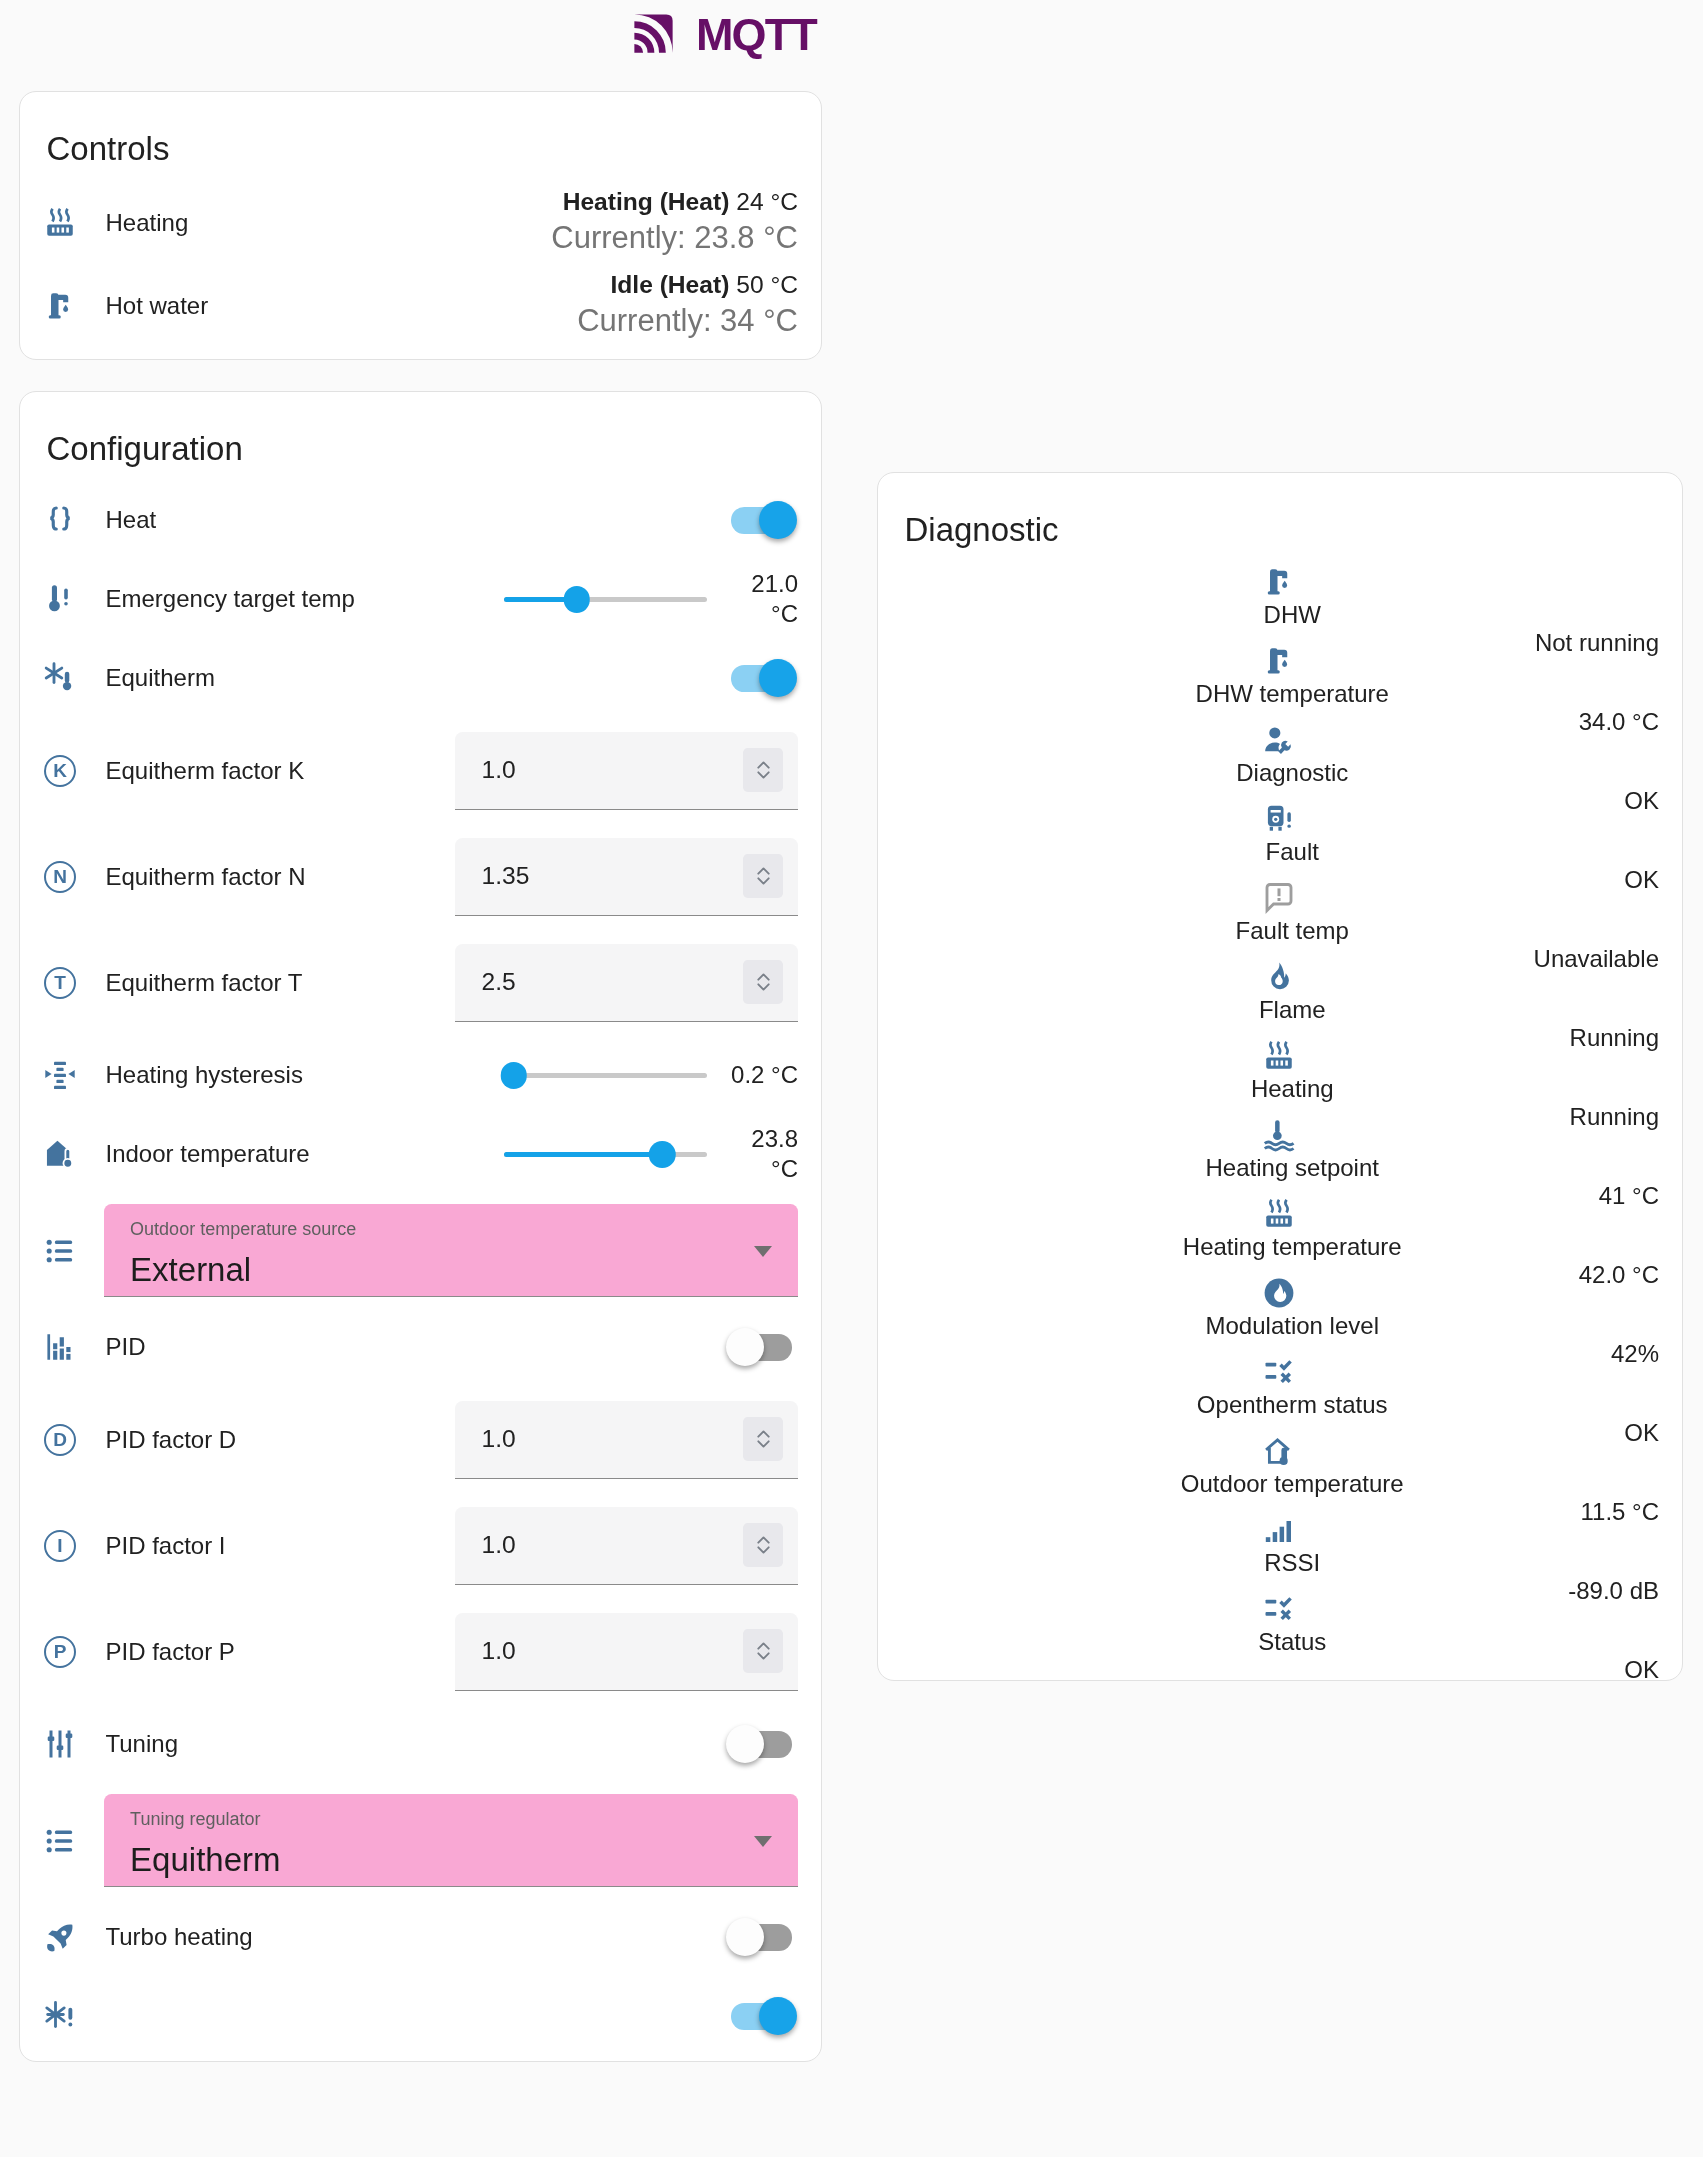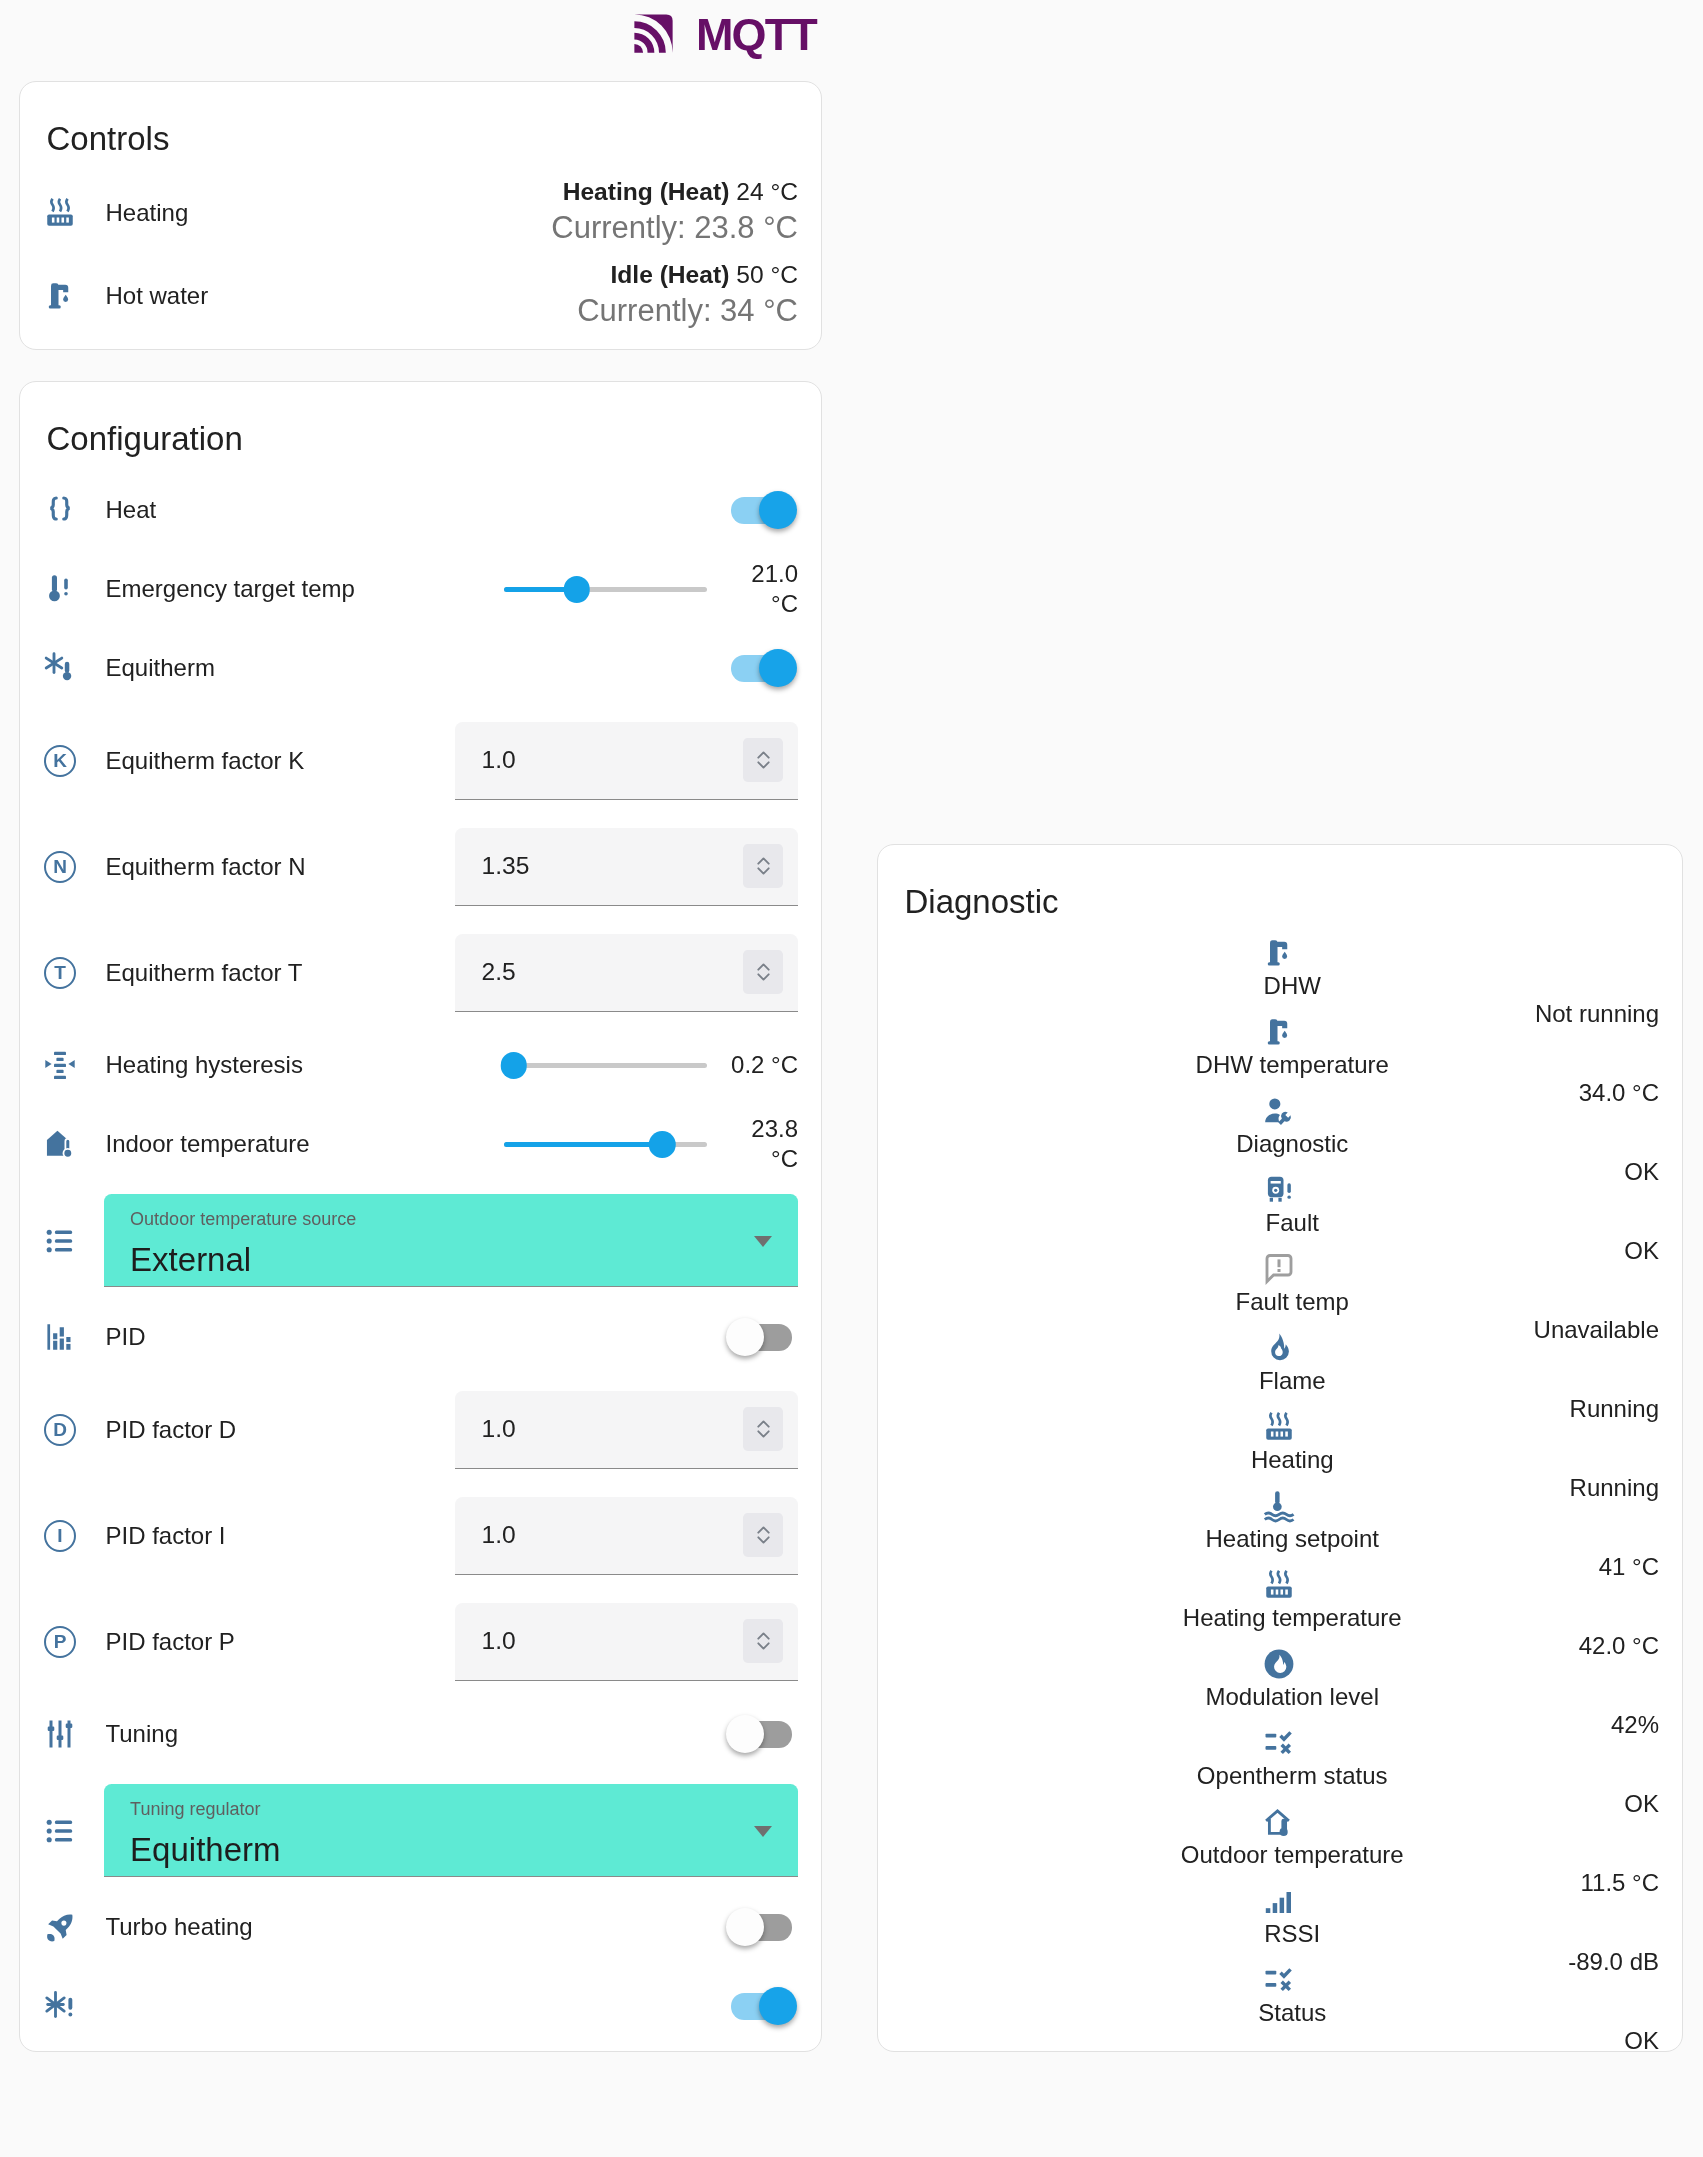--- a/index.html
+++ b/index.html
@@ -5,21 +5,21 @@
   * { box-sizing: border-box; }
   html,body { margin:0; padding:0; }
   body {
     width:1703px; height:2158px; position:relative; overflow:hidden;
     background:#fafafa; font-family:"Liberation Sans", sans-serif; color:#212121;
   }
   
   .logo { position:absolute; left:628px; top:7.6px; display:flex; align-items:center; gap:17px; }
   .logo-text { font-size:45px; font-weight:bold; letter-spacing:-1.9px; color:#660f66; }
   
-  .columns { position:absolute; top:81px; left:19px; display:flex; gap:55px; align-items:flex-end; }
+  .columns { position:absolute; top:91px; left:19px; display:flex; gap:55px; align-items:center; }
   .col-left { width:803px; display:flex; flex-direction:column; gap:31px; }
   .col-right { width:806px; }
   .card { background:#ffffff; border:0.9px solid #e1e1e1; border-radius:17px; width:100%; }
   .card-title { margin:0; padding:38px 26.5px 13.2px 26.5px; font-size:33px; font-weight:400; color:#212121; }
   
   .row { display:flex; align-items:center; padding:0 23px 0 21px; }
   .icon-box { width:38px; height:38px; flex:none; display:flex; align-items:center; justify-content:center; }
   .icon-box svg { width:36px; height:36px; }
   .row-label { margin-left:26.5px; font-size:24px; color:#212121; flex:1; min-width:0; }
   
@@ -47,21 +47,21 @@
   
   .number-row { height:106px; }
   .numwrap { position:relative; width:343px; height:78px; flex:none; background:#f5f5f6;
              border-radius:7.6px 7.6px 0 0; border-bottom:1.9px solid #8a8a8a; }
   .numval { width:100%; height:100%; border:none; background:transparent; font-family:inherit;
             font-size:24.6px; color:#212121; padding:0 76px 0 26.5px; outline:none; }
   .spin { position:absolute; right:15px; top:50%; transform:translateY(-50%); width:40px; height:44px;
           background:#e8e8ec; border-radius:4.7px; display:flex; align-items:center; justify-content:center; cursor:pointer; }
   
   .select-row { height:114px; }
-  .selwrap { position:relative; flex:1; margin-left:24.6px; height:93px; background:#5eead4;
+  .selwrap { position:relative; flex:1; margin-left:24.6px; height:93px; background:#f9a8d4;
              border-radius:7.6px 7.6px 0 0; border-bottom:1.9px solid #8a8a8a; padding:15px 57px 0 26.5px; cursor:pointer; }
   .sel-label { font-size:18px; color:#5f5f5f; }
   .sel-value { font-size:33px; color:#1d1d1d; margin-top:11px; }
   .caret { position:absolute; right:26.5px; top:42px; width:0; height:0;
            border-left:9.5px solid transparent; border-right:9.5px solid transparent; border-top:11.4px solid #6f6f6f; }
   
   .d-row { height:79px;flex-direction:column; }
   .d-value { margin-left:auto; font-size:24px; color:#212121; text-align:right; }
   .diag-pad { height:11.4px; }
   .config-pad { height:5.7px; }

